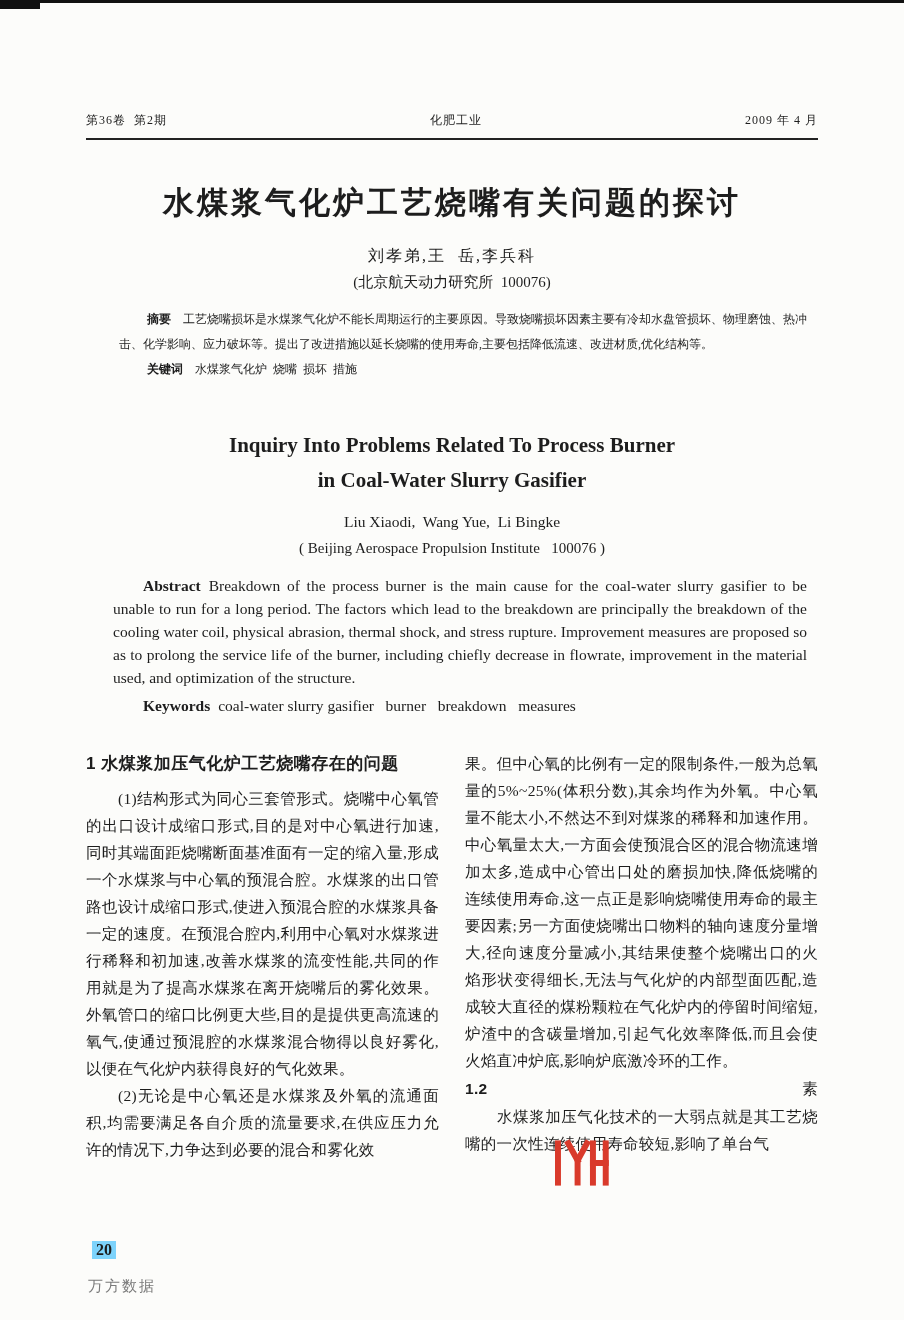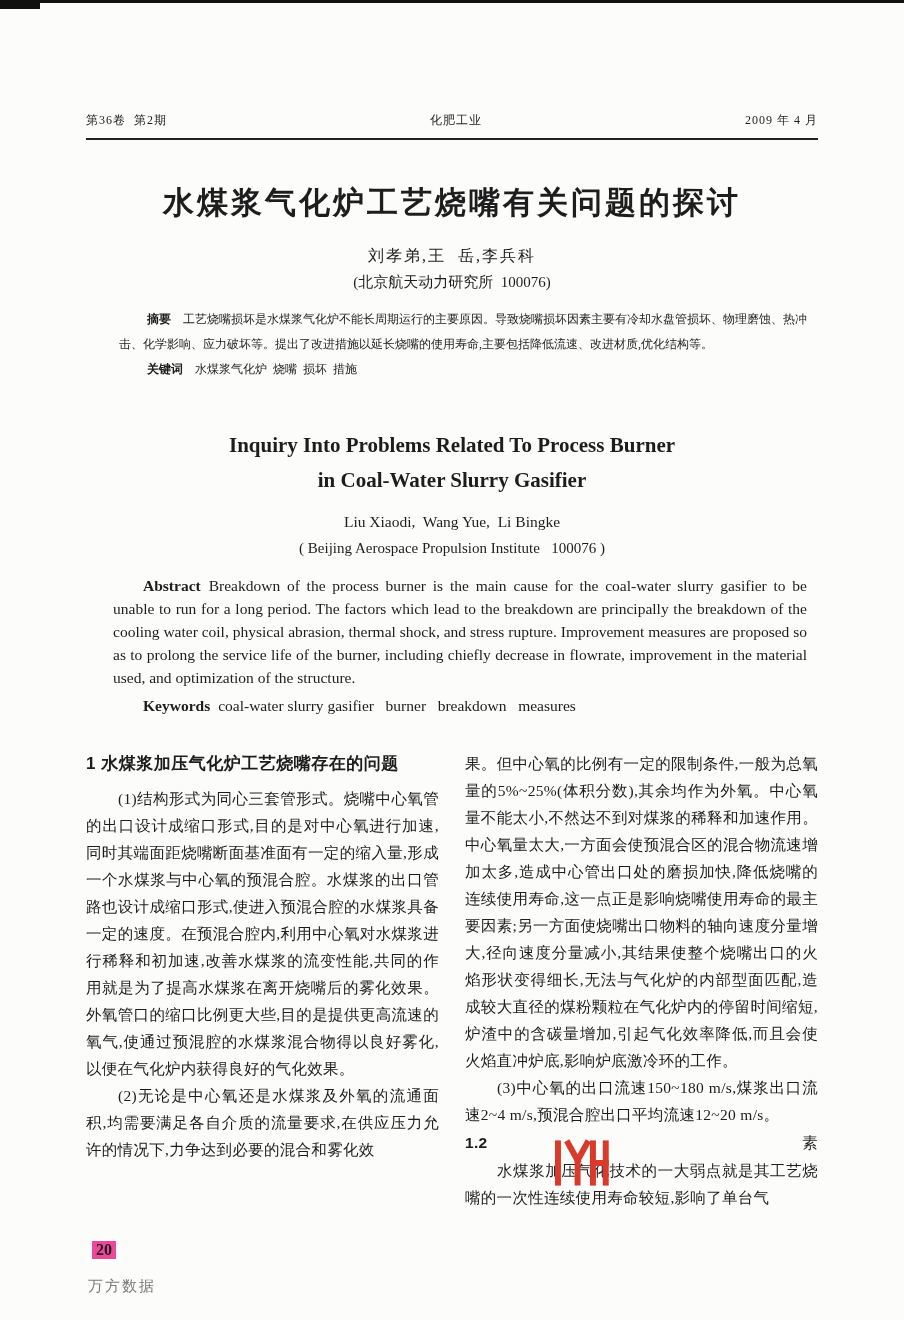--- a/index.html
+++ b/index.html
@@ -50,21 +50,21 @@
   .sec12-prefix { font-family:"Liberation Sans","DejaVu Sans",sans-serif; font-weight:bold; }
 
   .watermark { position:absolute; left:552px; top:1136px; display:flex; align-items:center; z-index:5; }
   .wm-logo { width:58px; height:54px; margin-right:4px; }
   .wm-box { background:rgba(250,231,228,0.93); padding:3px 10px 5px; }
   .wm-main { color:#d93a2b; font-family:"Liberation Sans","DejaVu Sans",sans-serif;
     font-size:26px; font-weight:bold; letter-spacing:3px; line-height:30px; }
   .wm-sub { color:#ec9a92; font-family:"Liberation Sans","DejaVu Sans",sans-serif;
     font-size:19px; letter-spacing:8px; line-height:22px; font-weight:bold; }
 
-  .page-num { position:absolute; left:92px; top:1241px; font-size:16px; font-weight:bold; background:#ec4899; padding:0 4px; }
+  .page-num { position:absolute; left:92px; top:1241px; font-size:16px; font-weight:bold; background:#7dd3fc; padding:0 4px; }
   .provider { position:absolute; left:88px; top:1277px; font-size:15px; color:#7a7a7a; letter-spacing:2px; }
 </style>
 </head>
 <body>
 
 <div class="page">
   <div class="scan-edge"></div>
   <div class="scan-blob"></div>
 
   <div class="journal-header">
@@ -96,21 +96,20 @@
   </div>
 
   <div class="columns">
     <div class="col">
       <div class="sec1">1  水煤浆加压气化炉工艺烧嘴存在的问题</div>
       <p class="indent">(1)结构形式为同心三套管形式。烧嘴中心氧管的出口设计成缩口形式,目的是对中心氧进行加速,同时其端面距烧嘴断面基准面有一定的缩入量,形成一个水煤浆与中心氧的预混合腔。水煤浆的出口管路也设计成缩口形式,使进入预混合腔的水煤浆具备一定的速度。在预混合腔内,利用中心氧对水煤浆进行稀释和初加速,改善水煤浆的流变性能,共同的作用就是为了提高水煤浆在离开烧嘴后的雾化效果。外氧管口的缩口比例更大些,目的是提供更高流速的氧气,使通过预混腔的水煤浆混合物得以良好雾化,以便在气化炉内获得良好的气化效果。</p>
       <p class="indent">(2)无论是中心氧还是水煤浆及外氧的流通面积,均需要满足各自介质的流量要求,在供应压力允许的情况下,力争达到必要的混合和雾化效</p>
     </div>
     <div class="col">
       <p>果。但中心氧的比例有一定的限制条件,一般为总氧量的5%~25%(体积分数),其余均作为外氧。中心氧量不能太小,不然达不到对煤浆的稀释和加速作用。中心氧量太大,一方面会使预混合区的混合物流速增加太多,造成中心管出口处的磨损加快,降低烧嘴的连续使用寿命,这一点正是影响烧嘴使用寿命的最主要因素;另一方面使烧嘴出口物料的轴向速度分量增大,径向速度分量减小,其结果使整个烧嘴出口的火焰形状变得细长,无法与气化炉的内部型面匹配,造成较大直径的煤粉颗粒在气化炉内的停留时间缩短,炉渣中的含碳量增加,引起气化效率降低,而且会使火焰直冲炉底,影响炉底激冷环的工作。</p>
-      <p class="indent">(3)中心氧的出口流速150~180 m/s,煤浆出口流速2~4 m/s,预混合腔出口平均流速12~20 m/s。</p>
       <div class="sec12-line">
         <span class="sec12-prefix">1.2</span>
         <span>素</span>
       </div>
       <p class="indent">水煤浆加压气化技术的一大弱点就是其工艺烧嘴的一次性连续使用寿命较短,影响了单台气</p>
     </div>
   </div>
 
   <div class="watermark">
     <svg class="wm-logo" viewBox="0 0 68 54">

